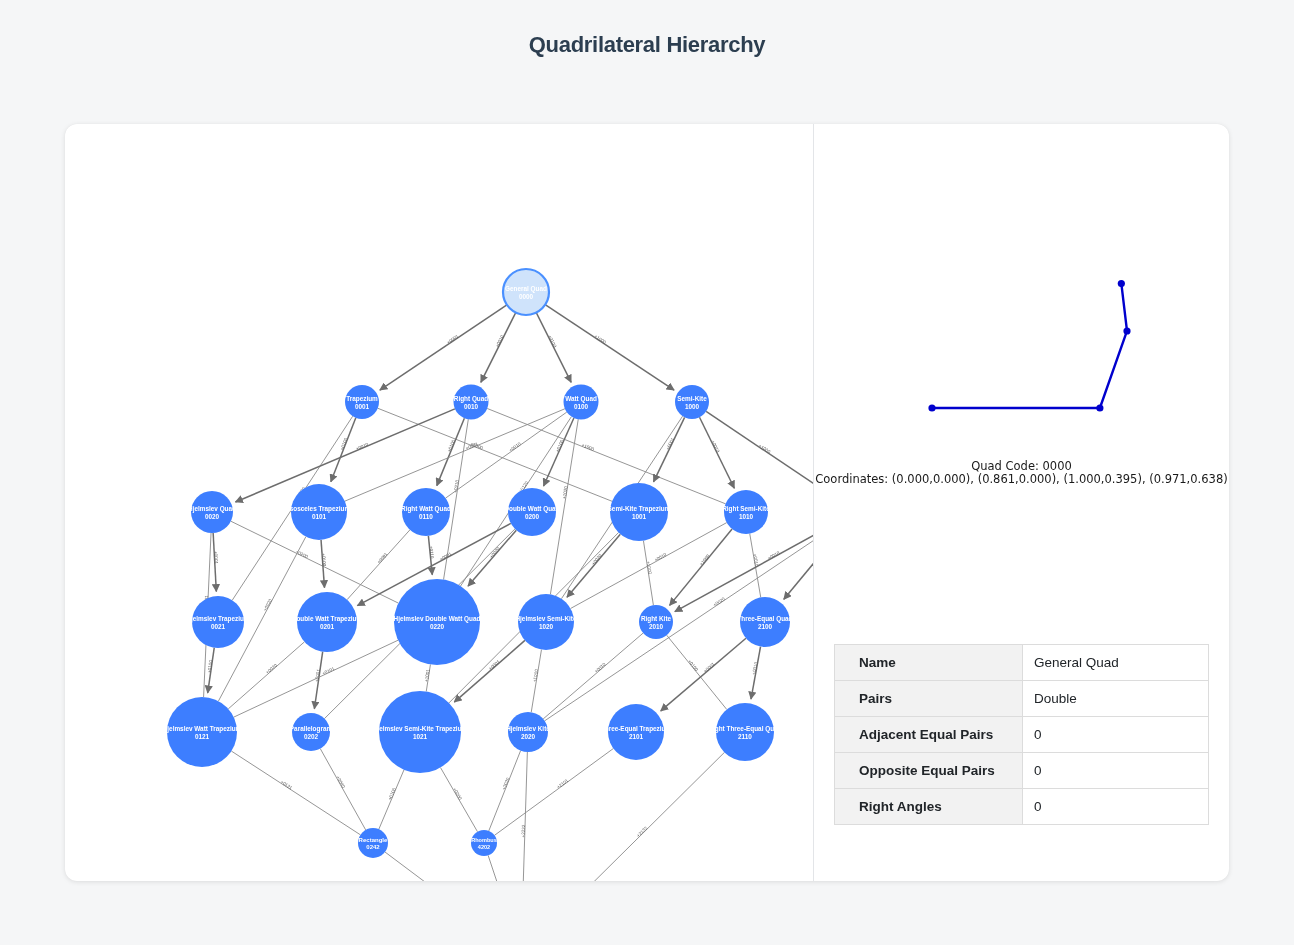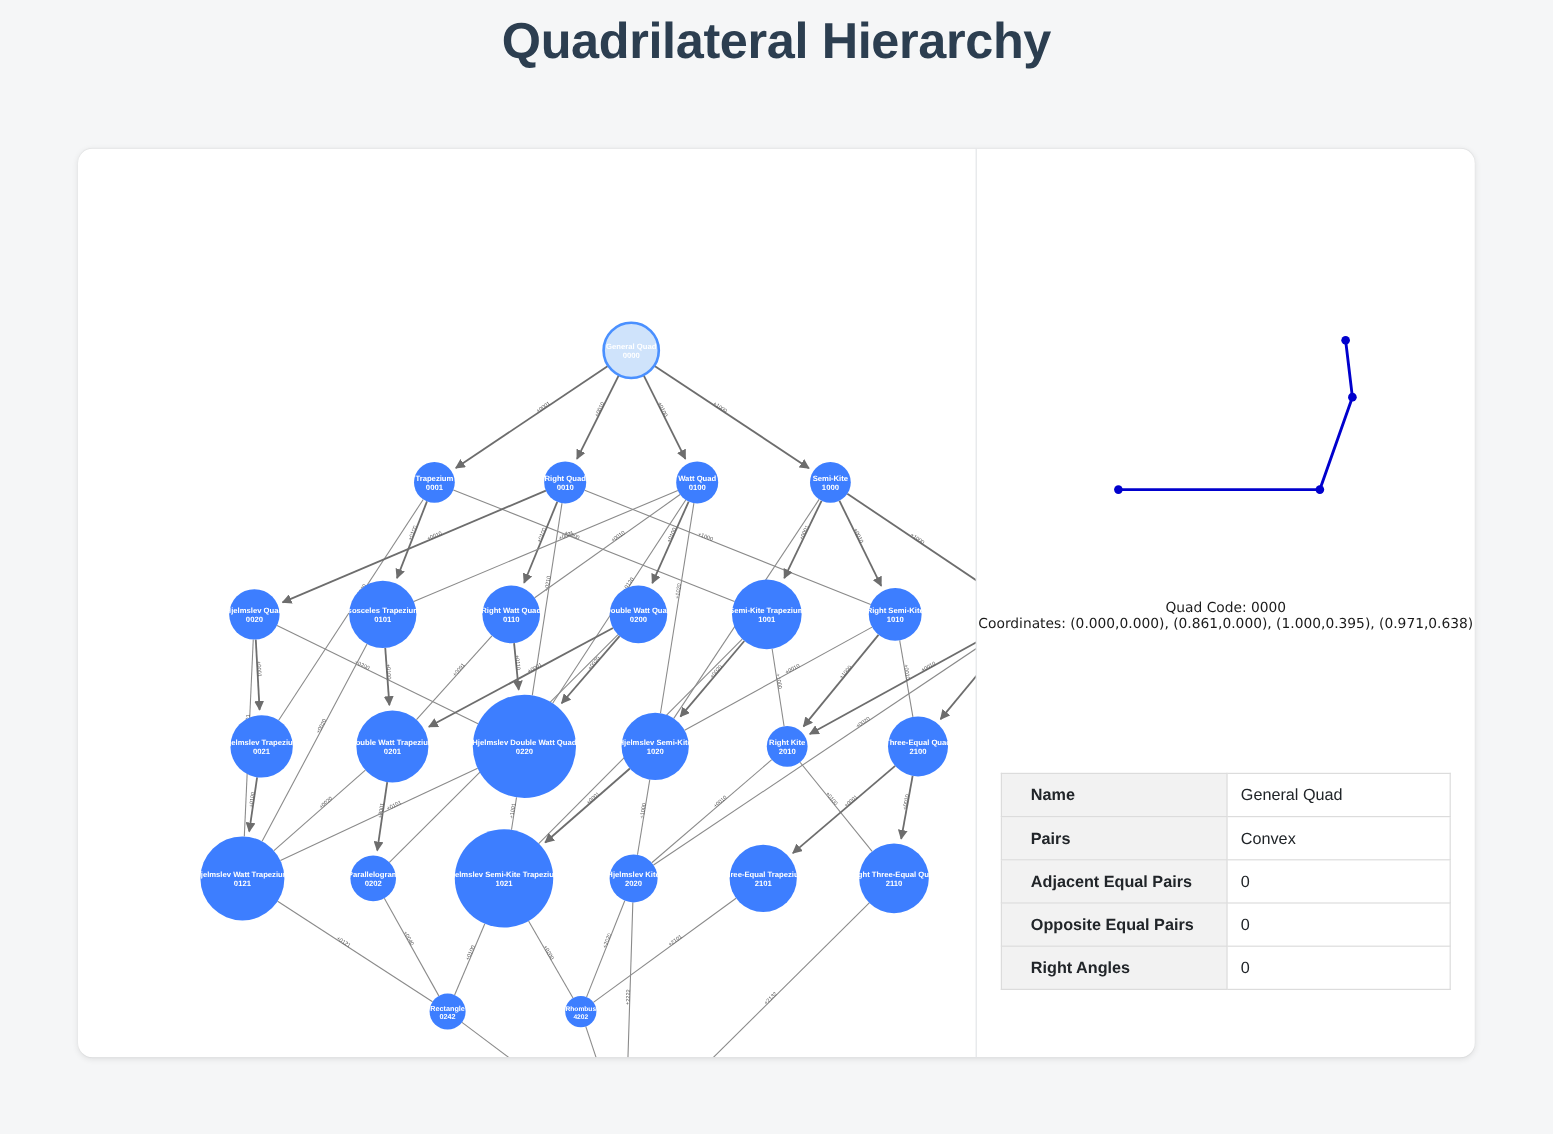--- a/index.html
+++ b/index.html
@@ -6,26 +6,26 @@
   * { box-sizing: border-box; }
   html, body {
     margin: 0; padding: 0;
     width: 1294px; height: 945px;
     background: #f5f6f7;
     font-family: "Liberation Sans", sans-serif;
     overflow: hidden;
   }
   #page-title {
     text-align: center;
-    font-size: 42px;
+    font-size: 22px;
     font-weight: bold;
     color: #2c3e50;
     letter-spacing: -0.3px;
     margin: 0;
-    padding-top: 16px;
+    padding-top: 27px;
     height: 60px;
     line-height: 36px;
   }
   #main-card {
     position: absolute;
     left: 65px; top: 124px;
     width: 1164px; height: 757px;
     background: #ffffff;
     border-radius: 12px;
     box-shadow: 0 1px 5px rgba(0,0,0,0.10), 0 0 1px rgba(0,0,0,0.06);
@@ -51,21 +51,20 @@
   #shape-caption {
     position: absolute;
     left: 0; right: 0;
     top: 336px;
     text-align: center;
     font-family: "DejaVu Sans", sans-serif;
     font-size: 11.5px;
     color: #1a1a1a;
     line-height: 12.6px;
     white-space: nowrap;
-    margin-top: 40px;
   }
   #info-table {
     position: absolute;
     left: 20px;
     top: 520px;
     width: 375px;
     border-collapse: collapse;
     font-size: 13.5px;
   }
   #info-table td {
@@ -394,21 +393,21 @@
     </div>
 
     <table id="info-table">
       <tbody id="info-tbody">
           <tr>
             <td class="k">Name</td>
             <td class="v">General Quad</td>
           </tr>
           <tr>
             <td class="k">Pairs</td>
-            <td class="v">Convex</td>
+            <td class="v">Double</td>
           </tr>
           <tr>
             <td class="k">Adjacent Equal Pairs</td>
             <td class="v">0</td>
           </tr>
           <tr>
             <td class="k">Opposite Equal Pairs</td>
             <td class="v">0</td>
           </tr>
           <tr>

